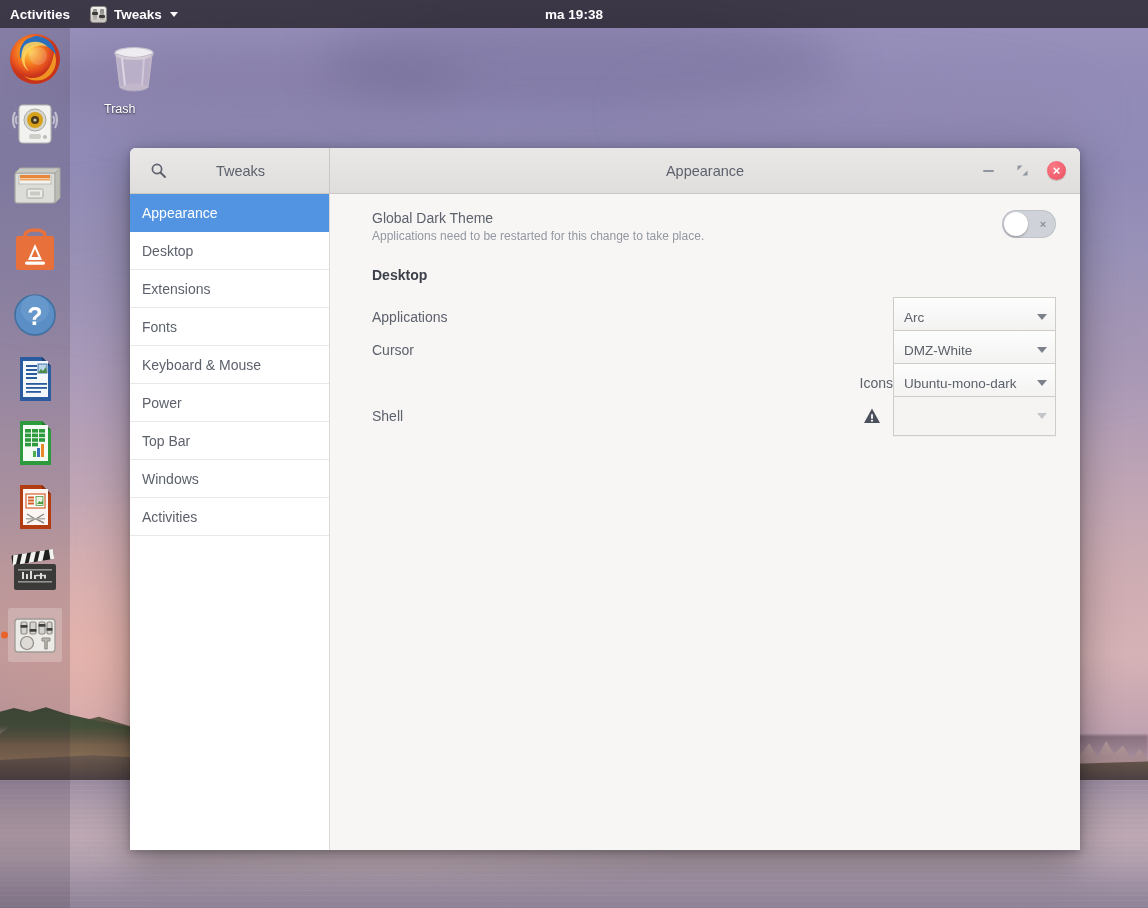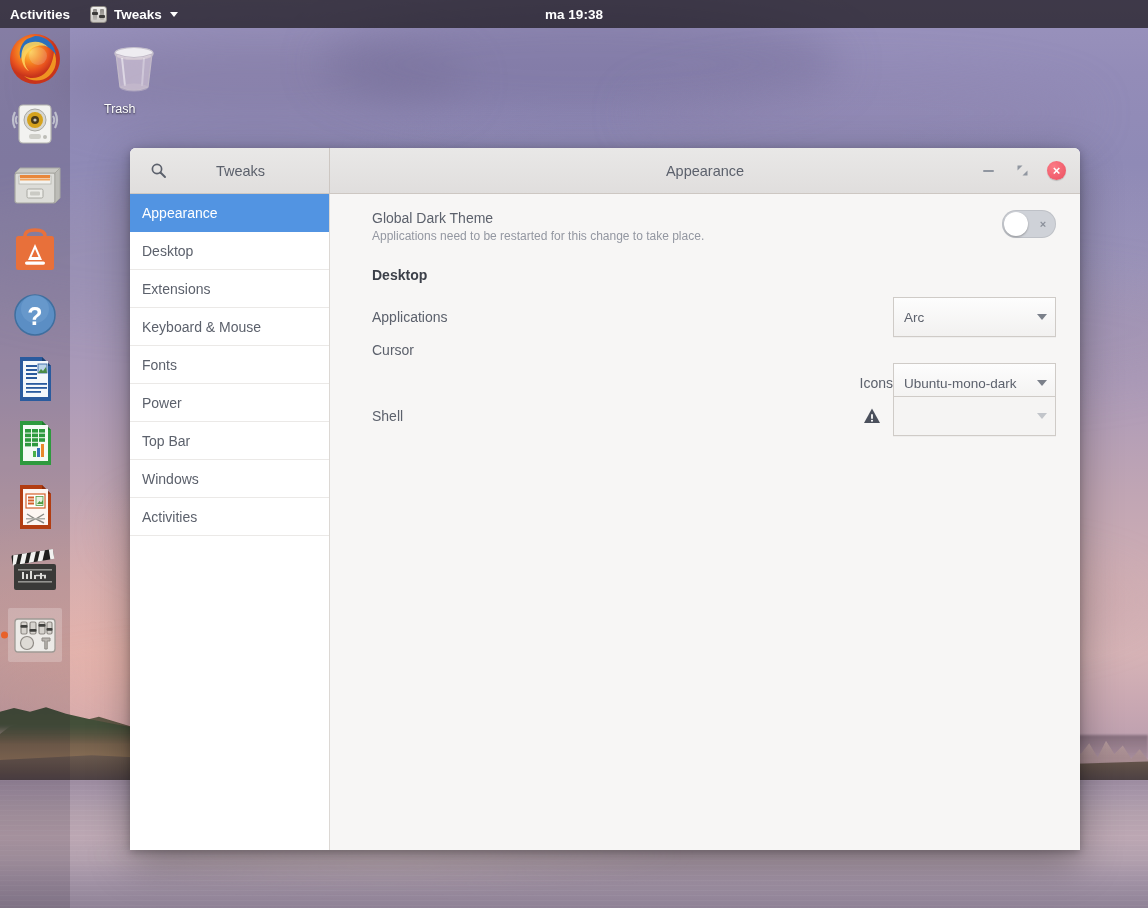--- a/index.html
+++ b/index.html
@@ -506,24 +506,24 @@
       <div class="sidebar-item selected">
         <span>Appearance</span>
       </div>
       <div class="sidebar-item">
         <span>Desktop</span>
       </div>
       <div class="sidebar-item">
         <span>Extensions</span>
       </div>
       <div class="sidebar-item">
+        <span>Fonts</span>
+      </div>
+      <div class="sidebar-item">
         <span>Keyboard &amp; Mouse</span>
-      </div>
-      <div class="sidebar-item">
-        <span>Fonts</span>
       </div>
       <div class="sidebar-item">
         <span>Power</span>
       </div>
       <div class="sidebar-item">
         <span>Top Bar</span>
       </div>
       <div class="sidebar-item">
         <span>Windows</span>
       </div>
@@ -566,20 +566,26 @@
           <div class="combo">
             <span>Arc</span>
             <span class="caret"></span>
           </div>
         </div>
       </div>
 
       <div class="row" style="align-items:center;height:33px;">
         <div class="row-left">
           <div class="row-label">Cursor</div>
+        </div>
+        <div class="row-right">
+          <div class="combo">
+            <span>DMZ-White</span>
+            <span class="caret"></span>
+          </div>
         </div>
       </div>
 
       <div class="row" style="align-items:center;height:33px;text-align:right;">
         <div class="row-left">
           <div class="row-label">Icons</div>
         </div>
         <div class="row-right">
           <div class="combo">
             <span>Ubuntu-mono-dark</span>

